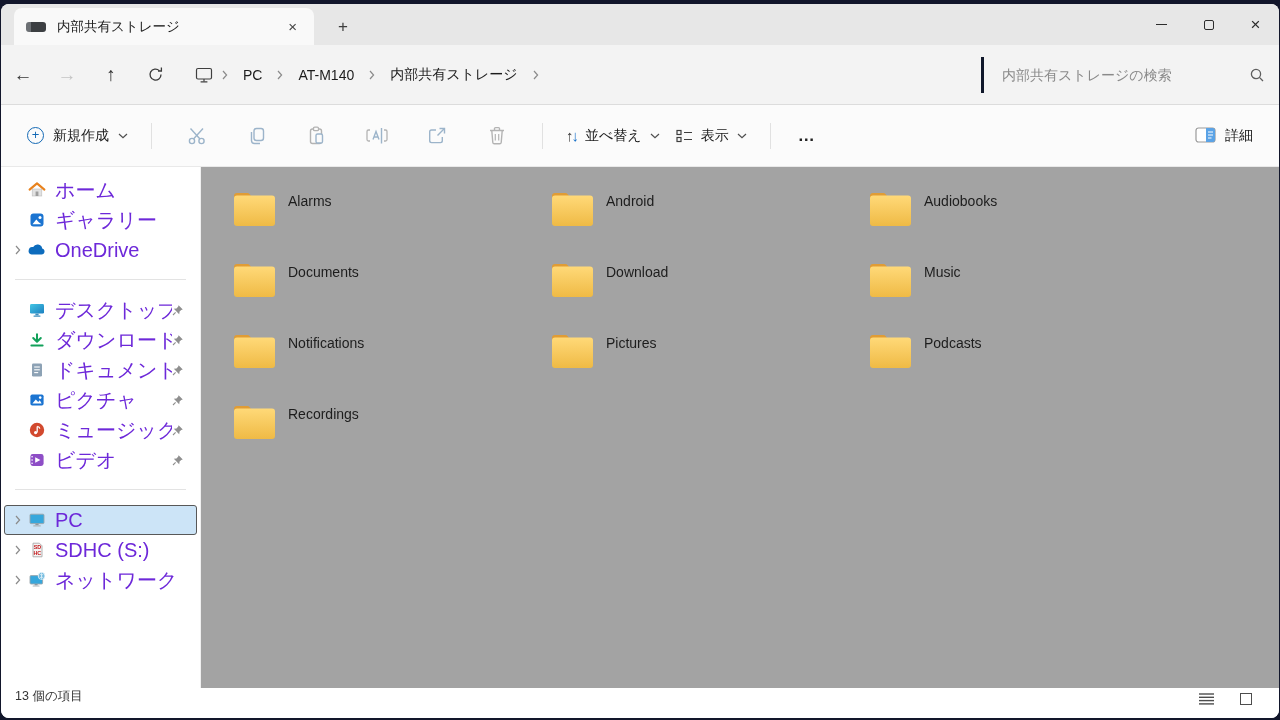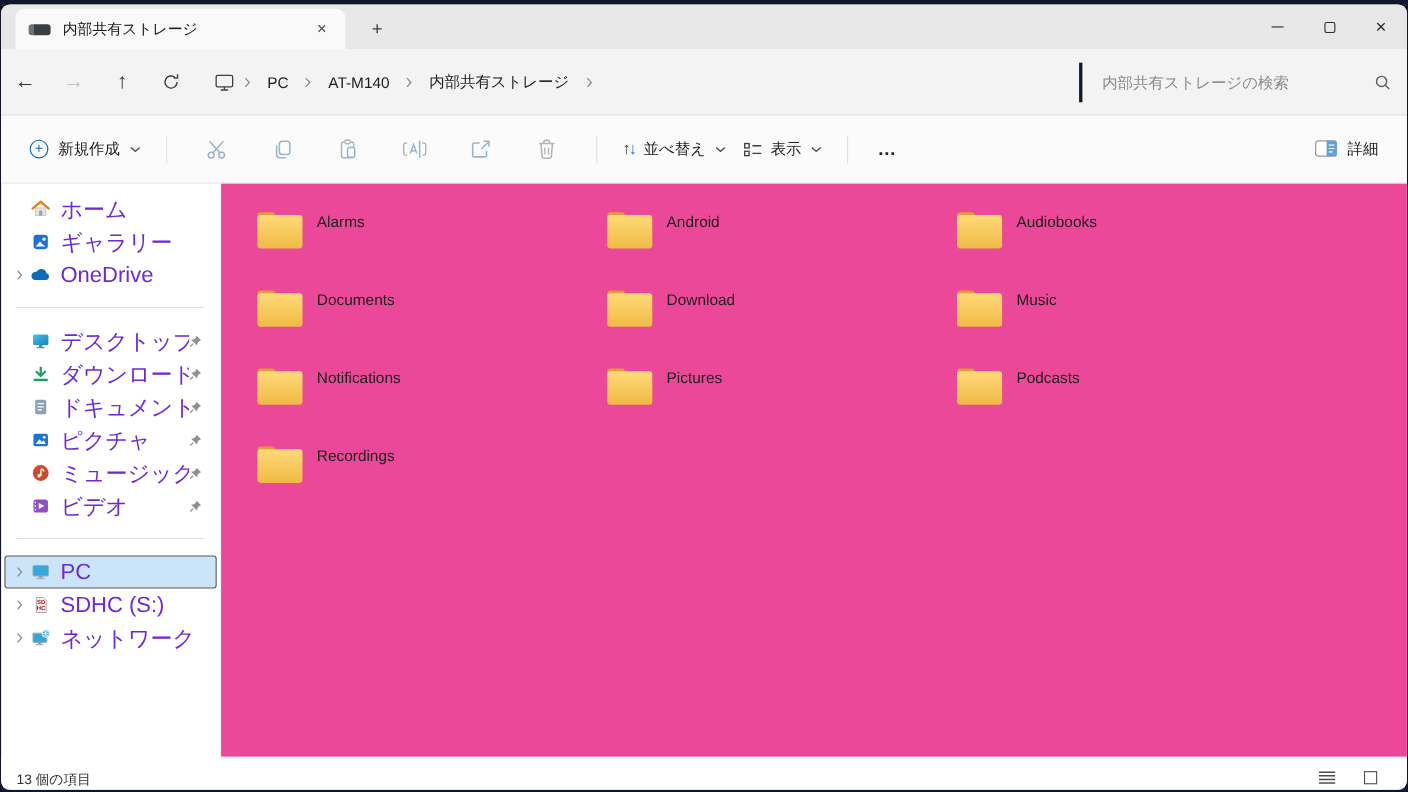--- a/index.html
+++ b/index.html
@@ -65,26 +65,26 @@
   .side-item.selected{ background:#cce4f7; border-color:#585858; }
   .side-chev{ width:18px; display:flex; justify-content:center; flex:none; }
   .side-icon{ width:19px; height:19px; margin-right:9px; flex:none; display:flex;
     align-items:center; justify-content:center; }
   .side-label{ font-size:20px; color:#6d28d9; flex:1; white-space:nowrap; overflow:hidden; }
   .side-pin{ margin-right:12px; display:flex; flex:none; }
   .side-sep{ height:1px; background:#e3e3e3; margin:14px 14px 15px 14px; }
   
   .content{ flex:1; padding:19px 0 0 29px; display:grid;
     grid-template-columns:repeat(3,318px); grid-auto-rows:71px; align-content:start;
-    overflow:hidden; background:#ec4899; }
+    overflow:hidden; background:#a3a3a3; }
   .folder-item{ display:flex; align-items:flex-start; }
   .folder-item svg{ flex:none; }
   .folder-label{ font-size:14px; color:#1d1d1d; margin:7px 0 0 10px; white-space:nowrap; }
   
-  .statusbar{ height:30px; flex:none; display:flex; align-items:flex-end; padding:0 14px;
+  .statusbar{ height:30px; flex:none; display:flex; align-items:flex-start; padding:0 14px;
     background:#fff; }
   .status-count{ font-size:12.5px; color:#333; }
   .status-spacer{ flex:1; }
   .status-view{ display:flex; align-items:center; gap:18px; margin-right:8px; }
   .sv-btn{ display:flex; align-items:center; justify-content:center; width:22px; height:22px; }
   .sv-square{ width:12px; height:12px; border:1.4px solid #4d4d4d; display:block; }
 </style>
 </head>
 <body>
 

